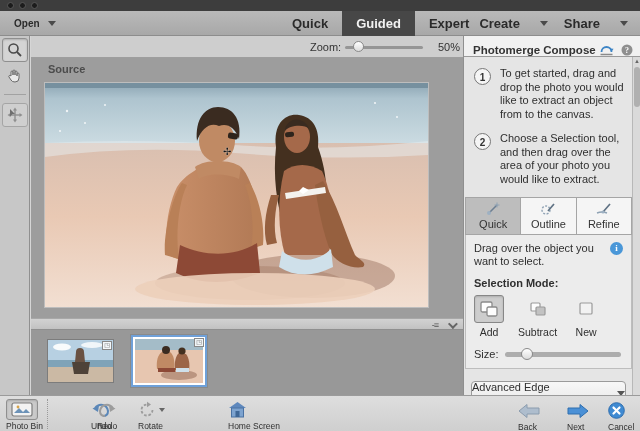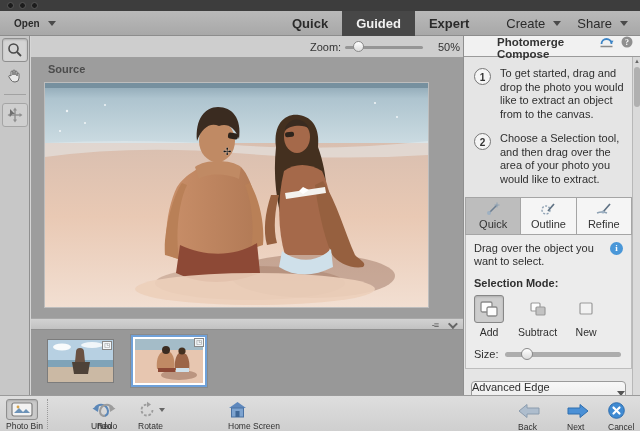--- a/index.html
+++ b/index.html
@@ -17,21 +17,21 @@
   .menubar { position:absolute; left:0; top:11px; width:640px; height:25px;
     background:linear-gradient(#b9b9b9,#a8a8a8); border-bottom:1px solid #8d8d8d;
     display:flex; align-items:stretch; }
   .menubar .open-group { position:absolute; left:14px; top:0; height:25px; display:flex; align-items:center; gap:8px; cursor:default; }
   .menubar .open-label { font-weight:bold; font-size:10px; color:#2b2b2b; }
   .caret { width:0; height:0; border-left:4px solid transparent; border-right:4px solid transparent; border-top:5px solid #4a4a4a; display:inline-block; }
   .mode-tabs { position:absolute; left:278px; top:0; height:25px; display:flex; }
   .mode-tab { height:25px; padding:0 14px; display:flex; align-items:center; font-weight:bold; font-size:13px; color:#2b2b2b; }
   .mode-tab.active { background:#474747; color:#f2f2f2; }
   .right-menu { position:absolute; right:12px; top:0; height:25px; display:flex; gap:16px; }
-  .right-menu .menu-item { display:flex; align-items:center; gap:8px; font-weight:normal; font-size:13px; color:#2b2b2b;text-align:center; }
+  .right-menu .menu-item { display:flex; align-items:center; gap:20px; font-weight:bold; font-size:13px; color:#2b2b2b;text-align:center; }
   
   .left-toolbar { position:absolute; left:0; top:36px; width:30px; height:359px;
     background:#c7c7c7; border-right:1px solid #909090; }
   .tool-btn { width:26px; height:24px; margin:2px auto 0; display:flex; align-items:center; justify-content:center; border-radius:3px; }
   .tool-btn.pressed { background:#d4d4d4; border:1px solid #8f8f8f; box-shadow:inset 0 1px 2px rgba(0,0,0,.18); }
   .tool-btn.boxed { background:#cfcfcf; border:1px solid #a5a5a5; margin-top:8px; }
   .tool-sep { width:22px; height:1px; background:#a2a2a2; margin:6px auto 0; }
   
   .zoombar { position:absolute; left:31px; top:36px; width:432px; height:22px;
     background:#cecece; border-bottom:1px solid #9e9e9e; }
@@ -56,21 +56,21 @@
   .thumb { position:absolute; background:#d8d8d8; }
   .thumb-1 { left:16px; top:9px; width:67px; height:44px; border:1px solid #7c7c7c; }
   .thumb-2 { left:100px; top:5px; width:76px; height:52px; border:2px solid #6fa0d8; outline:1px solid #8a8a8a; background:#fff; padding:2px; }
   .thumb svg { display:block; }
   .thumb-badge { position:absolute; right:1px; top:1px; width:10px; height:9px; background:rgba(255,255,255,.85);
     border:1px solid #888; font-size:6px; line-height:7px; text-align:center; color:#555; }
   
   .right-panel { position:absolute; left:463px; top:36px; width:177px; height:359px;
     background:#e5e5e5; border-left:1px solid #8f8f8f; }
   .panel-header { position:absolute; left:0; top:0; width:177px; height:21px; background:#f1f1f1;
-    border-bottom:1px solid #9a9a9a; display:flex; align-items:flex-start;padding-left:24px; }
+    border-bottom:1px solid #9a9a9a; display:flex; align-items:flex-end; }
   .panel-title { margin-left:9px; font-size:11.5px; font-weight:bold; color:#333; flex:1; }
   .panel-header .hdr-icons { display:flex; gap:7px; margin-right:8px; align-items:center; }
   .panel-body { position:absolute; left:0; top:21px; width:169px; height:338px; overflow:hidden; }
   .panel-scrollbar { position:absolute; right:0; top:21px; width:8px; height:338px; background:#dadada; border-left:1px solid #b8b8b8; }
   .scroll-arrow { width:8px; height:9px; font-size:6px; color:#666; text-align:center; line-height:9px; }
   .scroll-thumb { position:absolute; left:1px; top:10px; width:6px; height:40px; background:#b0b0b0; border-radius:3px; }
   .steps { padding:10px 6px 0 6px; }
   .step { display:flex; margin-bottom:11px; }
   .step-circle { flex:0 0 17px; height:17px; margin:1px 9px 0 4px; border:1px solid #777; border-radius:50%;
     background:#f5f5f5; font-size:10px; font-weight:bold; text-align:center; line-height:17px; color:#333; }

